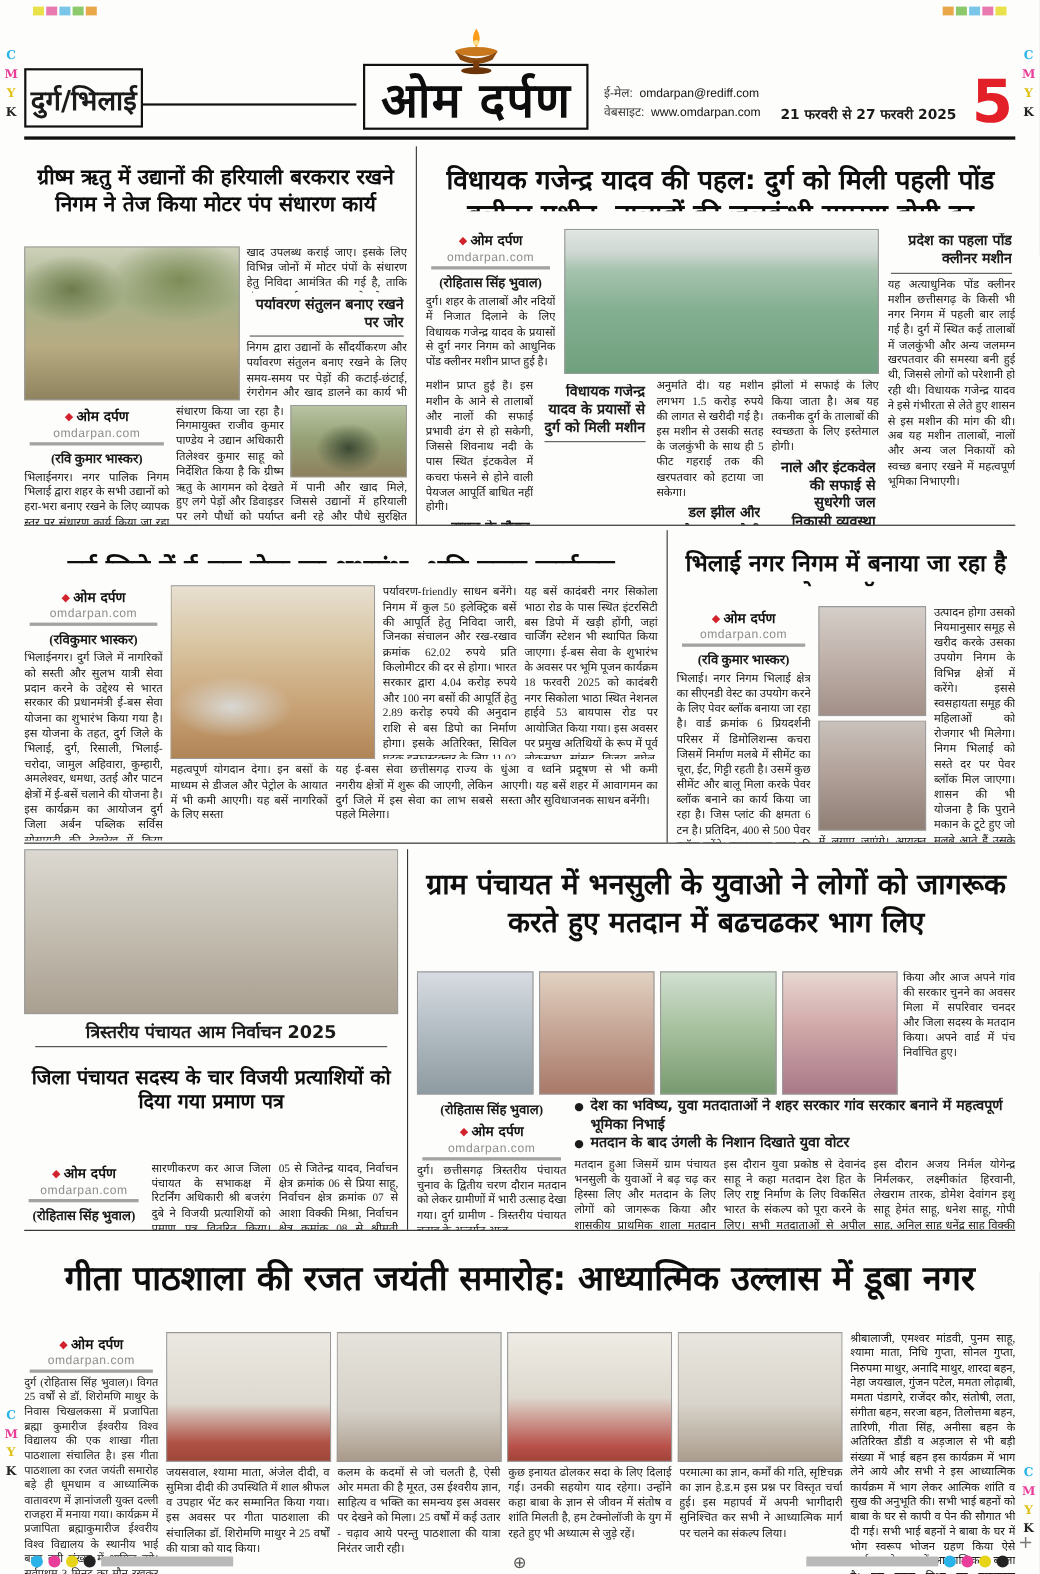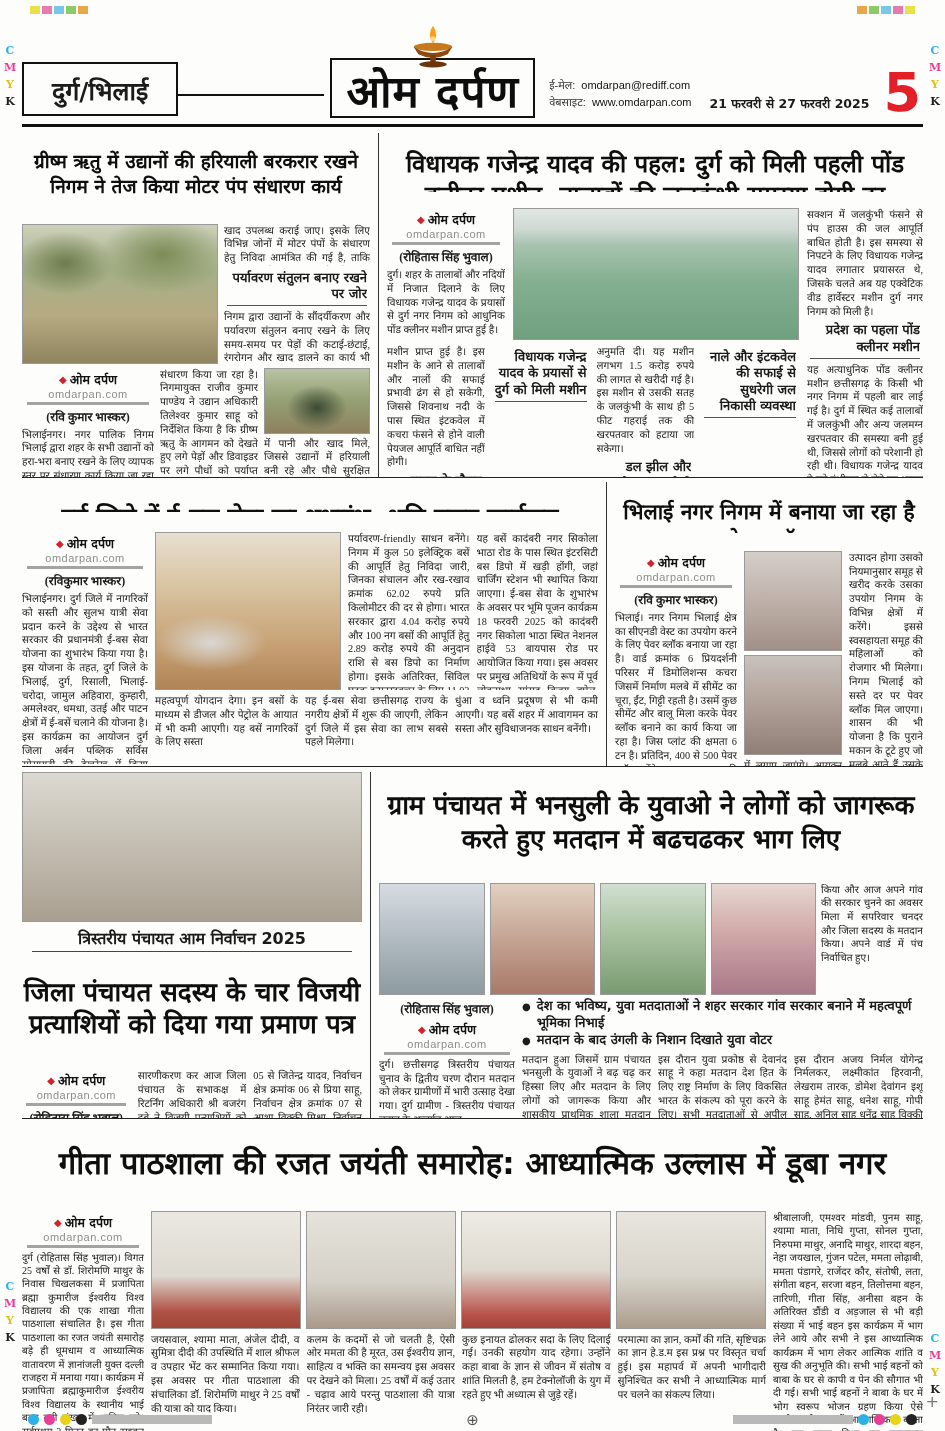--- a/index.html
+++ b/index.html
@@ -17,21 +17,21 @@
   .corner-swatches i{width:10px;height:8px;display:block;}
   .strip{position:absolute;left:28px;right:28px;top:1412px;height:15px;display:flex;align-items:center;justify-content:space-between;}
   .dots{display:flex;gap:5px;align-items:center;}
   .dot{width:11px;height:11px;border-radius:50%;display:block;}
   .graybar{width:120px;height:9px;background:#b9b9b9;display:block;}
   .regmark{font:400 15px "DejaVu Sans",sans-serif;color:#555;}
   .crosshair{position:absolute;right:6px;top:1392px;font:400 16px "DejaVu Sans",sans-serif;color:#777;}
 
   
   .header{display:flex;align-items:flex-end;border-bottom:3px solid #111;padding-bottom:6px;height:84px;}
-  .section-tab{border:2px solid #111;font:700 25px "DejaVu Sans",sans-serif;padding:9px 28px 7px;margin-bottom:2px;white-space:nowrap;text-align:center;}
+  .section-tab{border:2px solid #111;font:700 25px "DejaVu Sans",sans-serif;padding:9px 4px 7px;margin-bottom:2px;white-space:nowrap;text-align:center;}
   .tab-line{flex:1;border-bottom:2px solid #111;margin:0 0 22px 0;min-width:30px;}
   .mast-box{position:relative;border:2px solid #111;padding:10px 14px 2px;margin:0 6px;}
   .mast-title{font:800 44px/1.0 "DejaVu Sans",sans-serif;letter-spacing:1px;color:#0d0d0d;white-space:nowrap;}
   .diya{position:absolute;left:50%;top:-36px;transform:translateX(-50%);}
   .contact{font:400 11px "Liberation Sans",sans-serif;margin:0 8px 8px;line-height:1.5;white-space:nowrap;}
   .c-label{color:#333;margin-right:6px;}
   .c-val{color:#111;}
   .issue-date{font:700 12.5px "DejaVu Sans",sans-serif;margin:0 10px 6px;white-space:nowrap;}
   .pageno{font:800 54px/0.9 "DejaVu Sans",sans-serif;color:#e32028;margin:0 2px 0 4px;}
 
@@ -106,21 +106,21 @@
   .v-c1{width:122px;overflow:hidden;}
   .v-mid{width:98px;display:flex;flex-direction:column;gap:4px;}
   .v-mid .photo{width:98px;height:100px;}
   .v-c3{flex:1;overflow:hidden;}
 
   
   .row3{height:346px;padding-top:5px;}
   .cert{width:340px;padding-right:8px;display:flex;flex-direction:column;}
   .ph-office{width:100%;height:150px;}
   .c-kick{font:700 16px "DejaVu Sans",sans-serif;text-align:center;border-bottom:1px solid #444;padding:3px 0 2px;margin:2px 10px 2px;}
-  .c-head{font-size:26px;line-height:1.25;height:70px;}
+  .c-head{font-size:18px;line-height:1.25;height:70px;}
   .c-cols{display:flex;flex:1;overflow:hidden;margin-top:2px;}
   .c-cols > div{flex:1;overflow:hidden;}
 
   .voting{flex:1;border-left:1.5px solid #333;padding-left:8px;display:flex;flex-direction:column;}
   .vt-head{font-size:26px;line-height:1.3;height:74px;}
   .vt-photos{display:flex;gap:5px;height:112px;margin:2px 0 3px;}
   .vt-photos .photo{flex:1;height:112px;}
   .vt-side{width:102px;font-size:10.2px;line-height:1.33;text-align:justify;overflow:hidden;}
   .vt-body{display:grid;grid-template-columns:136px 1fr;gap:7px;flex:1;overflow:hidden;}
   .vt-left{overflow:hidden;}
@@ -246,40 +246,40 @@
           <div class="p-intro">
             <div class="credit">
               <div class="credit-top"><span class="dia">◆</span><span class="bn">ओम दर्पण</span></div>
               <div class="bs">omdarpan.com</div>
             </div>
             <div class="byline">(रोहितास सिंह भुवाल)</div>
             <div class="bodytxt">दुर्ग। शहर के तालाबों और नदियों में निजात दिलाने के लिए विधायक गजेन्द्र यादव के प्रयासों से दुर्ग नगर निगम को आधुनिक पोंड क्लीनर मशीन प्राप्त हुई है।</div>
           </div>
           <div class="photo ph-pond"></div>
           <div class="p-right">
-            <div class="bodytxt">सक्शन में जलकुंभी फंसने से पंप हाउस की जल आपूर्ति बाधित होती है। इस समस्या से निपटने के लिए विधायक गजेन्द्र यादव लगातार प्रयासरत थे, जिसके चलते अब यह एक्वेटिक वीड हार्वेस्टर मशीन दुर्ग नगर निगम को मिली है।</div>
             <div class="sub">प्रदेश का पहला पोंड क्लीनर मशीन</div>
             <div class="bodytxt">यह अत्याधुनिक पोंड क्लीनर मशीन छत्तीसगढ़ के किसी भी नगर निगम में पहली बार लाई गई है। दुर्ग में स्थित कई तालाबों में जलकुंभी और अन्य जलमग्न खरपतवार की समस्या बनी हुई थी, जिससे लोगों को परेशानी हो रही थी। विधायक गजेन्द्र यादव ने इसे गंभीरता से लेते हुए शासन से इस मशीन की मांग की थी। अब यह मशीन तालाबों, नालों और अन्य जल निकायों को स्वच्छ बनाए रखने में महत्वपूर्ण भूमिका निभाएगी।</div>
           </div>
           <div class="p-band colgap">
             <div>
               <div class="bodytxt">मशीन प्राप्त हुई है। इस मशीन के आने से तालाबों और नालों की सफाई प्रभावी ढंग से हो सकेगी, जिससे शिवनाथ नदी के पास स्थित इंटकवेल में कचरा फंसने से होने वाली पेयजल आपूर्ति बाधित नहीं होगी।</div>
               <div class="sub">ट्रायल के दौरान मौजूद रहे जनप्रतिनिधि और अधिकारी</div>
 
             </div>
             <div>
               <div class="sub">विधायक गजेन्द्र यादव के प्रयासों से दुर्ग को मिली मशीन</div>
 
             </div>
             <div>
               <div class="bodytxt">अनुमति दी। यह मशीन लगभग 1.5 करोड़ रुपये की लागत से खरीदी गई है। इस मशीन से उसकी सतह के जलकुंभी के साथ ही 5 फीट गहराई तक की खरपतवार को हटाया जा सकेगा।</div>
               <div class="sub">डल झील और हुसैन सागर जैसी झीलों में होती है इस तकनीक का उपयोग</div>
 
             </div>
             <div>
+              <div class="bodytxt">झीलों में सफाई के लिए किया जाता है। अब यह तकनीक दुर्ग के तालाबों की स्वच्छता के लिए इस्तेमाल होगी।</div>
               <div class="sub">नाले और इंटकवेल की सफाई से सुधरेगी जल निकासी व्यवस्था</div>
 
             </div>
           </div>
         </div>
       </article>
     </div>
 
     <div class="row row2 rule-top">
       <article class="ebus">

